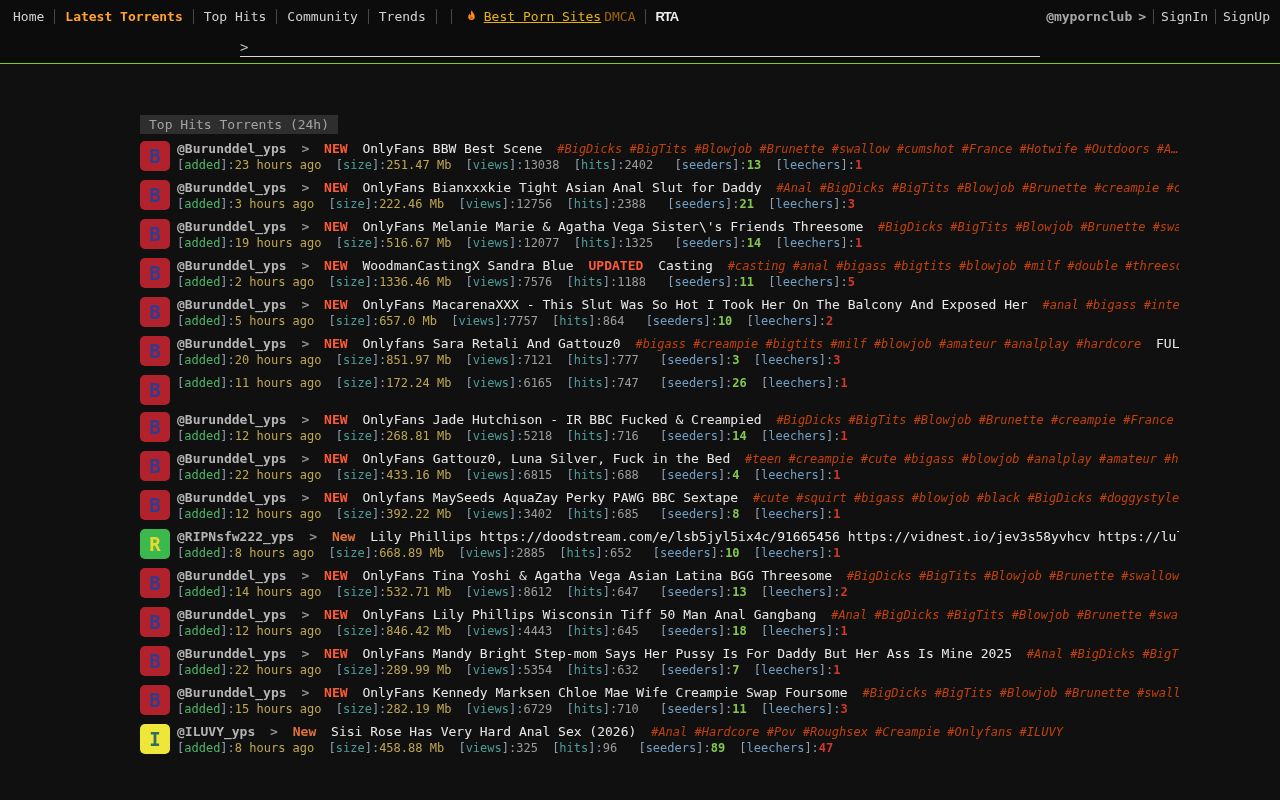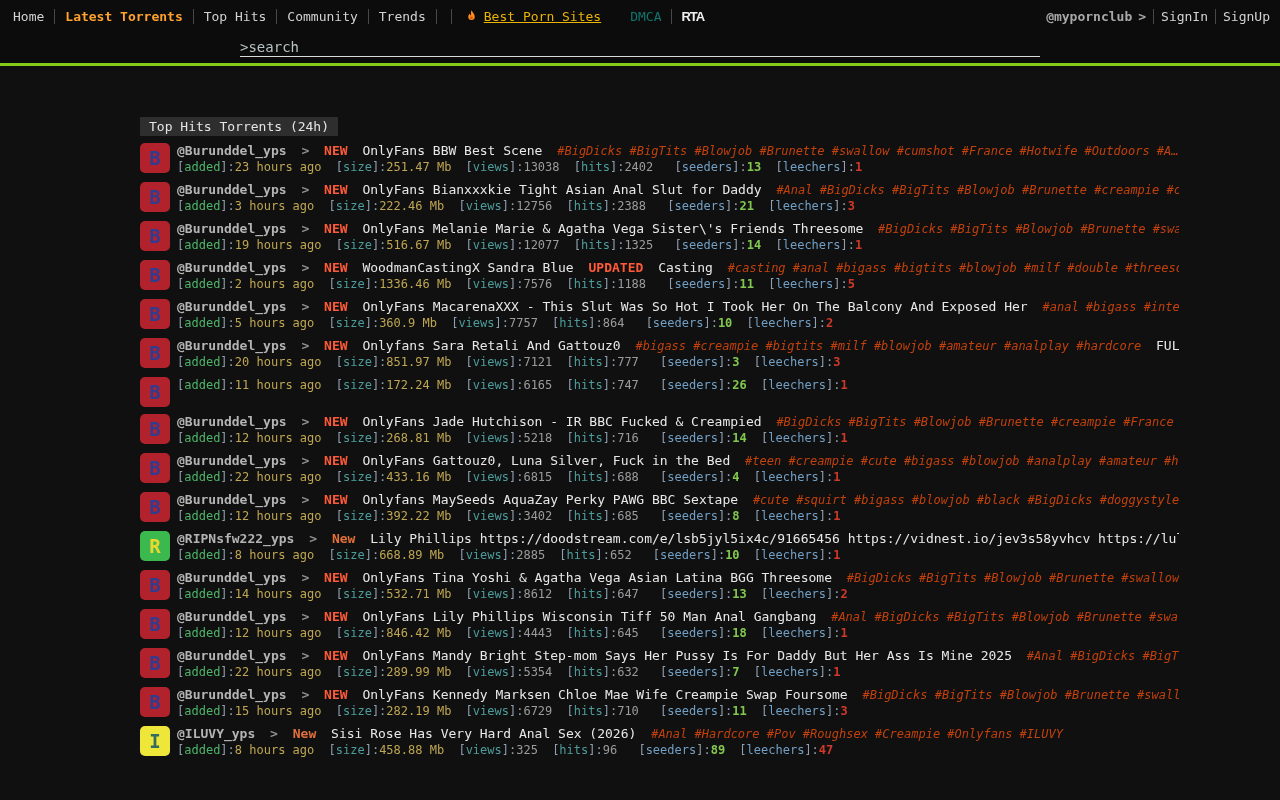--- a/index.html
+++ b/index.html
@@ -6,37 +6,37 @@
   body{background:#101010;font-family:"DejaVu Sans Mono",monospace;font-size:13px;color:#cfcfcf;}
   a{text-decoration:none;color:inherit;cursor:pointer;}
 
   
   .topbar{display:flex;align-items:center;height:32px;padding:0 10px;background:#0c0c0c;}
   .topbar .sep{width:1px;height:15px;background:#484848;margin:0 7px;flex:0 0 auto;}
   .navlink{color:#d2d2d2;padding:0 3px;white-space:nowrap;}
   .navlink.active{color:#ffa22e;font-weight:bold;}
   .promo{display:inline-flex;align-items:center;gap:6px;color:#eab308;text-decoration:underline;margin-left:6px;white-space:nowrap;}
   .flame{width:13px;height:14px;display:inline-block;}
-  .dmca{margin-left:26px;color:#0f766e;}
+  .dmca{color:#a16207;}
   .rta{font-family:"Liberation Sans",sans-serif;font-weight:900;font-size:13px;letter-spacing:-1px;color:#efefef;margin-left:2px;}
   .spacer{flex:1;}
   .account{font-weight:bold;color:#a8a8a8;white-space:nowrap;}
   .acc-arrow{font-weight:bold;color:#a8a8a8;margin-left:6px;}
   .authlink{color:#d2d2d2;white-space:nowrap;}
 
   
   .search-row{width:800px;margin:0 auto;display:flex;align-items:flex-end;border-bottom:1px solid #d8d8d8;height:24px;background:#0c0c0c;}
-  .search-wrap{background:#0c0c0c;padding-bottom:6px;border-bottom:3px solid #84cc16;}
+  .search-wrap{background:#0c0c0c;padding-bottom:6px;border-bottom:1px solid #84cc16;}
   .prompt{color:#b7c2c2;font-size:14px;line-height:18px;}
   .search-input{flex:1;background:transparent;border:none;outline:none;color:#b7c2c2;font-family:"DejaVu Sans Mono",monospace;font-size:14px;line-height:18px;padding:0;}
   .search-input::placeholder{color:#b7c2c2;opacity:1;}
 
   
   main{padding-left:140px;padding-top:51px;}
-  .section-header{display:inline-block;background:#2e2e2e;color:#e5e5e5;padding:2px 9px;margin-bottom:7px;font-size:13px;white-space:nowrap;}
+  .section-header{display:inline-block;background:#2e2e2e;color:#a3a3a3;padding:2px 9px;margin-bottom:7px;font-size:13px;white-space:nowrap;}
   .section + .section{margin-top:2px;}
   .section:first-child .section-header{margin-top:0;}
   .section:last-child .section-header{margin-top:10px;}
 
   .row{display:flex;margin-bottom:7px;}
   .avatar{width:30px;height:30px;border-radius:5px;flex:0 0 auto;display:flex;align-items:center;justify-content:center;font-weight:bold;font-size:19px;margin-right:7px;}
   .lines{min-width:0;width:1002px;}
   .l1,.l2{white-space:nowrap;overflow:hidden;line-height:16px;}
   .l1 > span{margin-right:7px;}
   .l1 > span:empty{display:none;margin:0;}
@@ -88,21 +88,20 @@
     <span class="spacer"></span>
     <span class="account">@mypornclub</span>
     <span class="acc-arrow">&gt;</span>
     <span class="sep"></span>
     <a class="authlink">SignIn</a>
     <span class="sep"></span>
     <a class="authlink">SignUp</a>
   </header>
   <div class="search-row">
     <span class="prompt">&gt;</span>
-    <input class="search-input" placeholder="search" style="">
   </div>
 </div>
 
 <main>
   <section class="section">
     <div class="section-header">Top Hits Torrents (24h)</div>
     <div class="torrent-list">
   <div class="row">
     <div class="avatar" style="background: rgb(177, 34, 45); color: rgb(50, 60, 142);">B</div>
     <div class="lines">
@@ -207,21 +206,21 @@
         <span class="arrow">&gt;</span>
         <span class="badge badge-caps">NEW</span>
         <span class="title">OnlyFans MacarenaXXX - This Slut Was So Hot I Took Her On The Balcony And Exposed Her</span>
         
         
         <span class="tags">#anal #bigass #interrac…</span>
         
       </div>
       <div class="l2">
         <span class="grp"><span class="br">[</span><span class="lbl-added">added</span><span class="br">]:</span><span class="val-khaki">5 hours ago</span></span>
-        <span class="grp"><span class="br">[</span><span class="lbl-metric">size</span><span class="br">]:</span><span class="val-khaki">360.9 Mb</span></span>
+        <span class="grp"><span class="br">[</span><span class="lbl-metric">size</span><span class="br">]:</span><span class="val-khaki">657.0 Mb</span></span>
         <span class="grp"><span class="br">[</span><span class="lbl-metric">views</span><span class="br">]:</span><span class="val-gray">7757</span></span>
         <span class="grp"><span class="br">[</span><span class="lbl-metric">hits</span><span class="br">]:</span><span class="val-gray">864</span></span>
         <span class="grp grp-seeders"><span class="br">[</span><span class="lbl-peer">seeders</span><span class="br">]:</span><span class="val-seed">10</span></span>
         <span class="grp"><span class="br">[</span><span class="lbl-peer">leechers</span><span class="br">]:</span><span class="val-leech">2</span></span>
       </div>
     </div>
   </div>
 
   <div class="row">
     <div class="avatar" style="background: rgb(177, 34, 45); color: rgb(50, 60, 142);">B</div>

